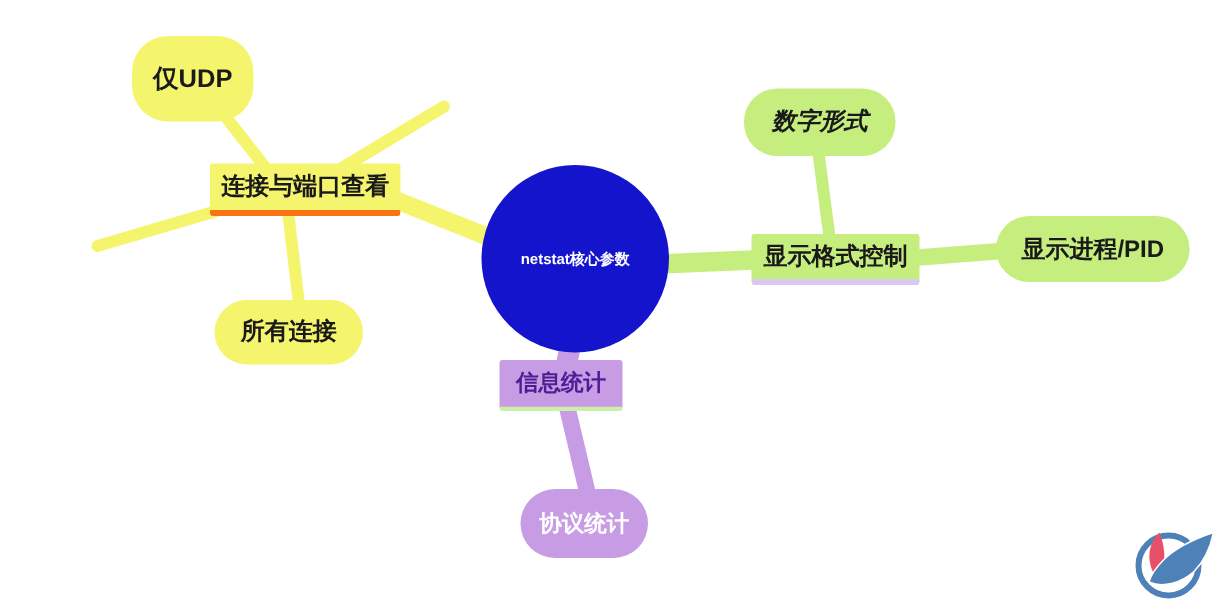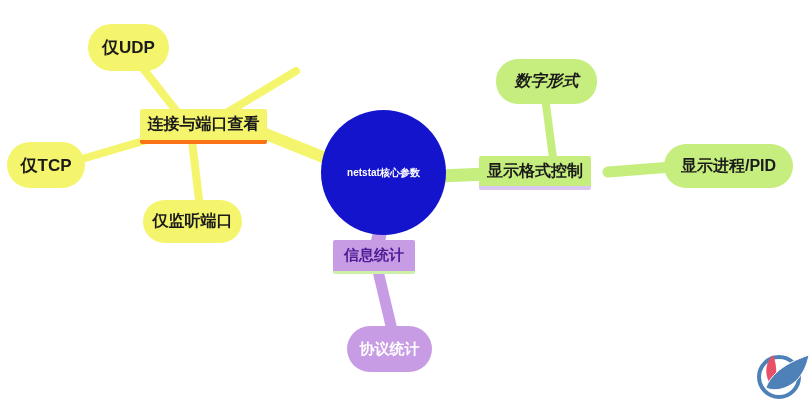--- a/index.html
+++ b/index.html
@@ -24,26 +24,26 @@
   .bar{border-radius:2px;}
   .bar-yellow{background:#f5f56d;border-bottom:4px solid #f97316;}
   .bar-green{background:#c6ee7e;border-bottom:4px solid #d8c8f2;}
   .bar-purple{background:#c89ce4;border-bottom:3px solid #cdf0a8;color:#4c1d95;}
   #center-node{
     left:321px;top:110px;width:125px;height:125px;
     background:#1414cd;border-radius:50%;
     color:#ffffff;font-size:10px;
   }
   #node-conn-port{left:140px;top:109px;width:127px;height:35px;font-size:16px;}
-  #node-only-udp{left:88px;top:24px;width:81px;height:47px;font-size:17px;text-align:center;}
+  #node-only-udp{left:88px;top:24px;width:81px;height:57px;font-size:17px;text-align:center;}
   #node-only-listen{left:248px;top:33px;width:117px;height:48px;font-size:17px;}
   #node-only-tcp{left:7px;top:142px;width:78px;height:46px;font-size:17px;}
   #node-all-conn{left:143px;top:200px;width:99px;height:43px;font-size:16px;}
   #node-num-format{left:496px;top:59px;width:101px;height:45px;font-size:16px;font-style:italic;}
-  #node-disp-format{left:479px;top:156px;width:112px;height:34px;font-size:16px;}
+  #node-disp-format{left:501px;top:156px;width:112px;height:34px;font-size:16px;}
   #node-show-pid{left:664px;top:144px;width:129px;height:44px;font-size:16px;}
   #node-info-stat{left:333px;top:240px;width:82px;height:34px;font-size:15px;}
   #node-proto-stat{left:347px;top:326px;width:85px;height:46px;font-size:15px;}
   #brand-logo{position:absolute;left:753px;top:345px;width:57px;height:59px;}
 </style>
 </head>
 <body>
 
 <div id="canvas">
 
@@ -62,22 +62,21 @@
 
       <line x1="381" y1="227" x2="377" y2="246" stroke-width="14" stroke="#c89ce4"></line>
       <line x1="378" y1="271" x2="392" y2="330" stroke-width="11" stroke="#c89ce4"></line>
     </g>
   </svg>
 
   <div id="center-node" class="node">netstat核心参数</div>
 
   <div id="node-conn-port" class="node bar bar-yellow">连接与端口查看</div>
   <div id="node-only-udp" class="node bubble-yellow">仅UDP</div>
-  <div id="node-only-tcp" class="node bubble-yellow">仅TCP</div>
-  <div id="node-all-conn" class="node bubble-yellow">仅监听端口</div>
+  <div id="node-all-conn" class="node bubble-yellow">所有连接</div>
 
   <div id="node-disp-format" class="node bar bar-green">显示格式控制</div>
   <div id="node-num-format" class="node bubble-green">数字形式</div>
   <div id="node-show-pid" class="node bubble-green">显示进程/PID</div>
 
   <div id="node-info-stat" class="node bar bar-purple">信息统计</div>
   <div id="node-proto-stat" class="node bubble-purple">协议统计</div>
 
   <svg id="brand-logo" viewBox="0 0 57 59">
     <circle cx="26" cy="32" r="20" fill="none" stroke-width="4" stroke="#4f81b9"></circle>

